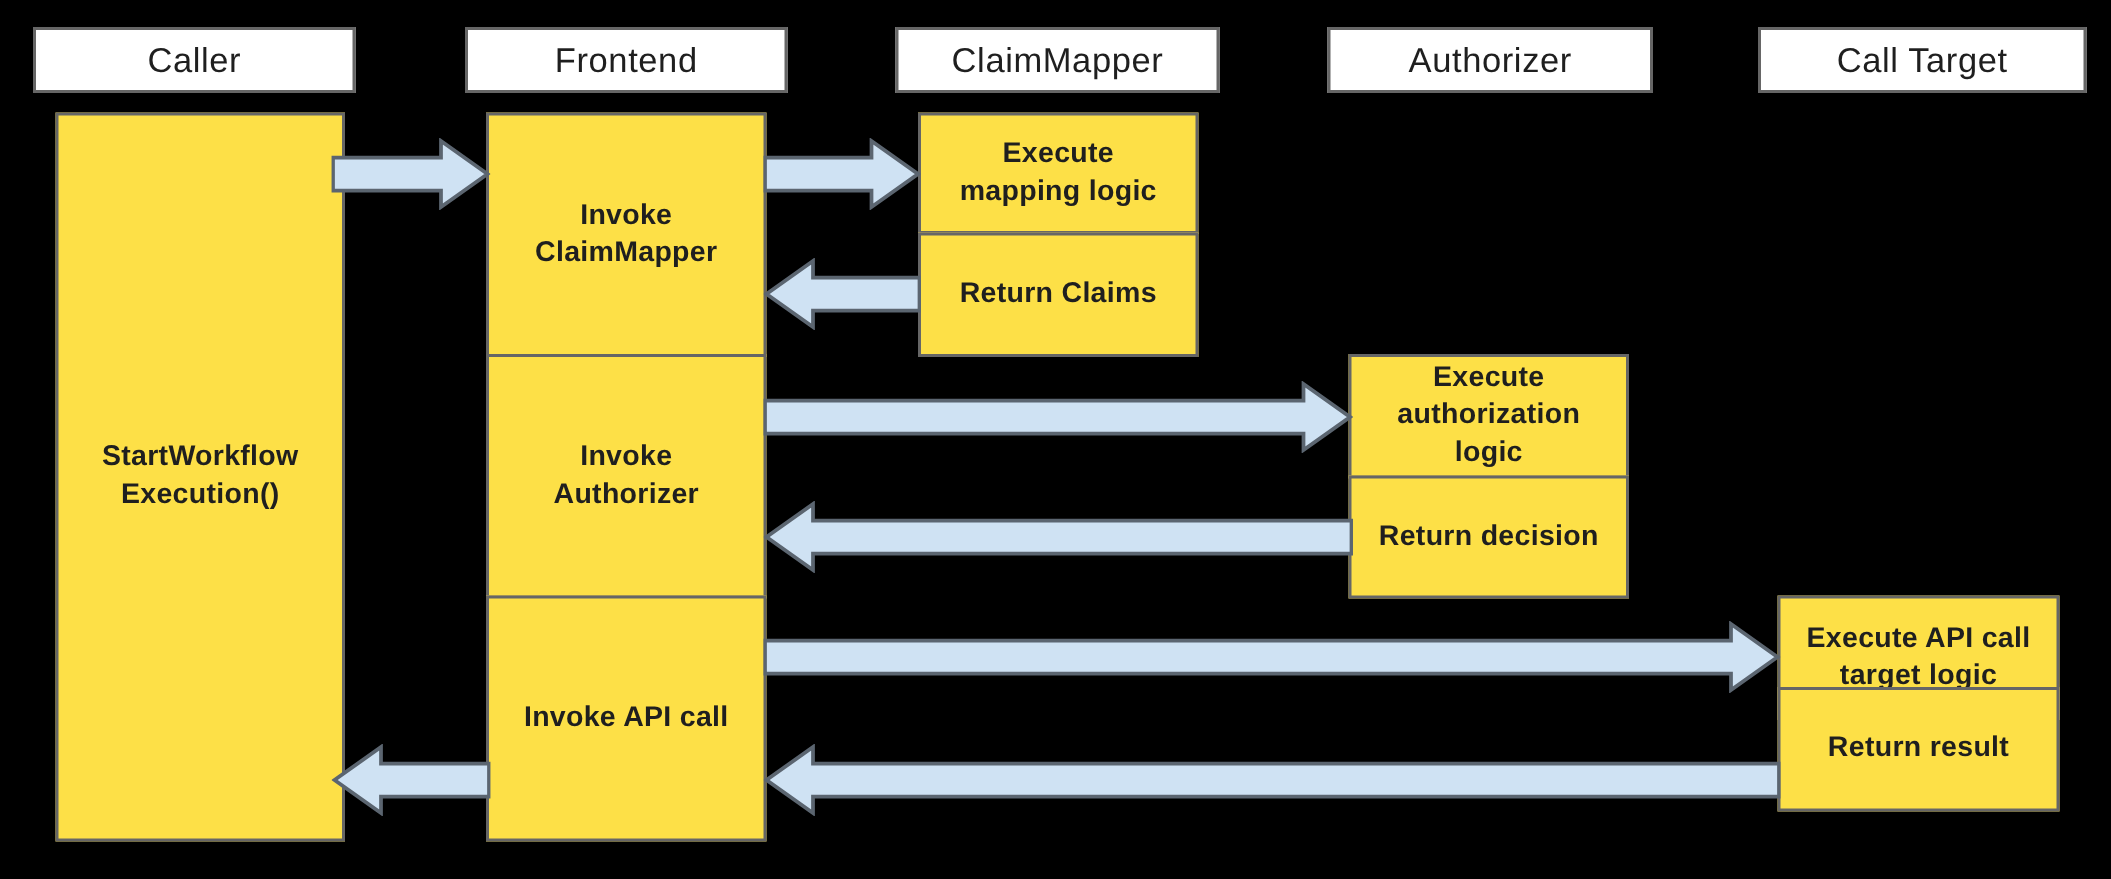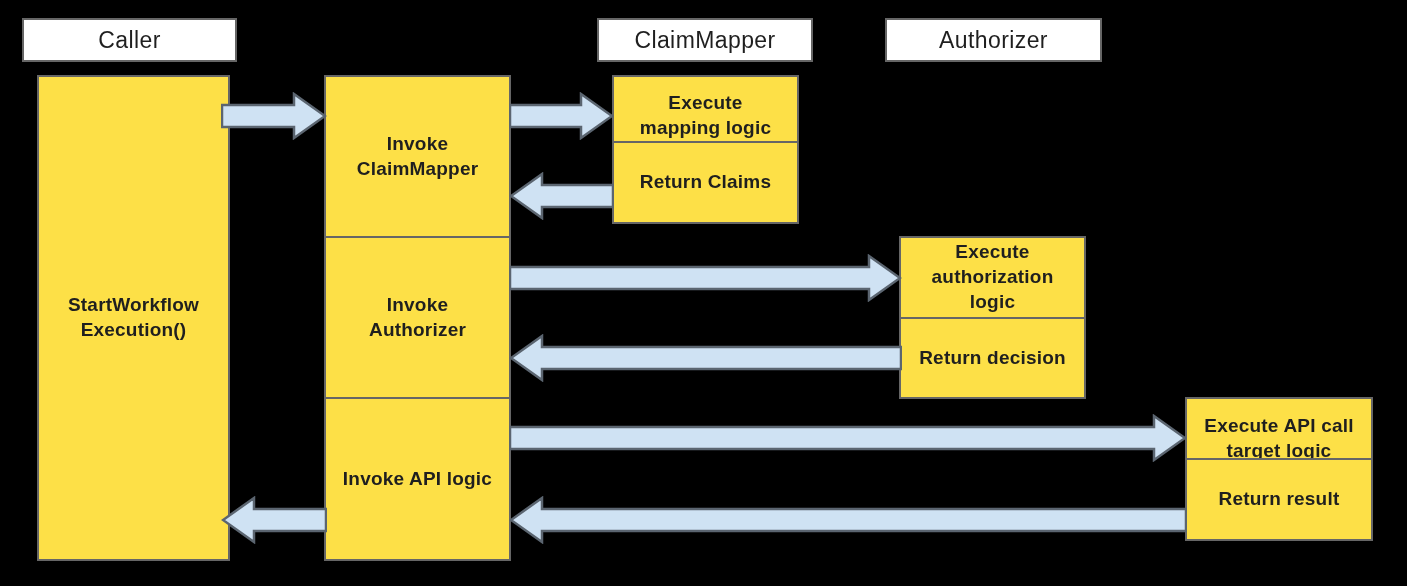--- a/index.html
+++ b/index.html
@@ -43,35 +43,37 @@
   }
   .arrow { position: absolute; }
   .arrow svg { display: block; }
 </style>
 </head>
 <body>
 
 <div id="canvas">
 
   <div class="hdr" style="left:22px; top:18px; width:215px;">Caller</div>
+  <div class="hdr" style="left:310px; top:18px; width:215px;">Frontend</div>
   <div class="hdr" style="left:597px; top:18px; width:216px;">ClaimMapper</div>
   <div class="hdr" style="left:885px; top:18px; width:217px;">Authorizer</div>
+  <div class="hdr" style="left:1172px; top:18px; width:219px;">Call Target</div>
 
   <div class="cell" style="left:37px; top:75px; width:193px; height:486px;">StartWorkflow
 Execution()</div>
 
   <div class="cell" style="left:324px; top:75px; width:187px; height:163px;">Invoke
 ClaimMapper</div>
   <div class="cell" style="left:324px; top:236px; width:187px; height:163px;">Invoke
 Authorizer</div>
-  <div class="cell" style="left:324px; top:397px; width:187px; height:164px;">Invoke API logic</div>
+  <div class="cell" style="left:324px; top:397px; width:187px; height:164px;">Invoke API call</div>
 
   <div class="cell" style="left:612px; top:75px; width:187px; height:81px;">Execute
 mapping logic</div>
-  <div class="cell" style="left:612px; top:141px; width:187px; height:83px;">Return Claims</div>
+  <div class="cell" style="left:612px; top:155px; width:187px; height:83px;">Return Claims</div>
 
   <div class="cell" style="left:899px; top:236px; width:187px; height:83px;">Execute
 authorization
 logic</div>
   <div class="cell" style="left:899px; top:317px; width:187px; height:82px;">Return decision</div>
 
   <div class="cell" style="left:1185px; top:397px; width:188px; height:83px;">Execute API call
 target logic</div>
   <div class="cell" style="left:1185px; top:458px; width:188px; height:83px;">Return result</div>
 

